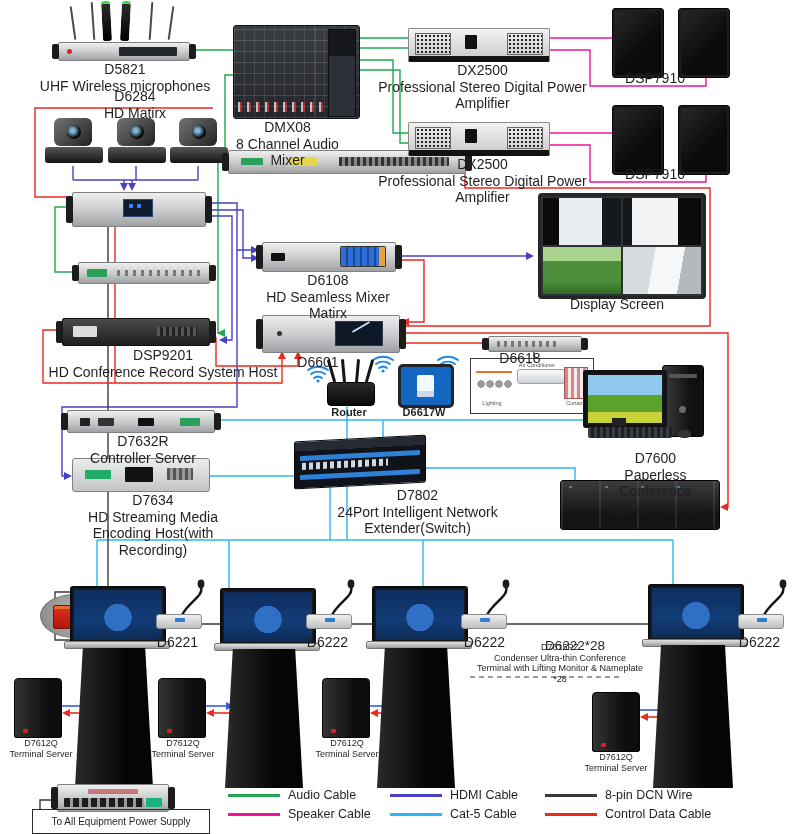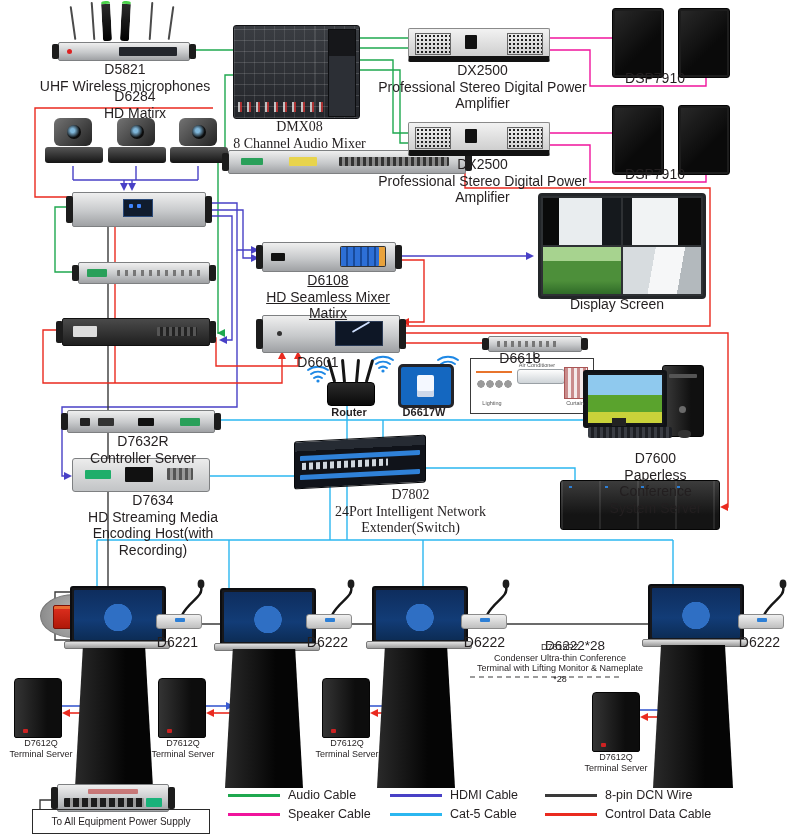--- a/index.html
+++ b/index.html
@@ -423,60 +423,64 @@
   </div>
 
   <div class="lbl" style="left:35px;top:61px;width:180px;">
     <span>D5821</span>
     <span>UHF Wireless microphones</span>
   </div>
   <div class="lbl" style="left:75px;top:88px;width:120px;">
     <span>D6284</span>
     <span>HD Matirx</span>
   </div>
-  <div class="lbl" style="left:232px;top:119px;width:135px;font-family:Liberation Serif, serif;">
+  <div class="lbl" style="left:220px;top:119px;width:135px;">
     <span>DMX08</span>
     <span>8 Channel Audio Mixer</span>
   </div>
   <div class="lbl" style="left:222px;top:171px;width:250px;">
   </div>
   <div class="lbl" style="left:370px;top:62px;width:225px;">
     <span>DX2500</span>
     <span>Professional Stereo Digital Power Amplifier</span>
   </div>
   <div class="lbl" style="left:370px;top:156px;width:225px;">
     <span>DX2500</span>
     <span>Professional Stereo Digital Power Amplifier</span>
   </div>
   <div class="lbl" style="left:600px;top:70px;width:110px;">
     <span>DSP7910</span>
   </div>
   <div class="lbl" style="left:600px;top:166px;width:110px;">
     <span>DSP7910</span>
   </div>
-  <div class="lbl" style="left:248px;top:272px;width:160px;text-decoration:underline;">
+  <div class="lbl" style="left:248px;top:272px;width:160px;">
     <span>D6108</span>
     <span>HD Seamless Mixer Matirx</span>
   </div>
+  <div class="lbl" style="left:38px;top:347px;width:250px;">
+    <span>DSP9201</span>
+    <span>HD Conference Record System Host</span>
+  </div>
   <div class="lbl" style="left:288px;top:354px;width:60px;">
     <span>D6601</span>
   </div>
   <div class="lbl" style="left:562px;top:296px;width:110px;">
     <span>Display Screen</span>
   </div>
   <div class="lbl" style="left:490px;top:350px;width:60px;">
     <span>D6618</span>
   </div>
   <div class="lbl bold" style="left:320px;top:406px;width:58px;">
     <span>Router</span>
   </div>
   <div class="lbl bold" style="left:394px;top:406px;width:60px;">
     <span>D6617W</span>
   </div>
-  <div class="lbl" style="left:318px;top:487px;width:185px;font-family:Liberation Serif, serif;">
+  <div class="lbl" style="left:325px;top:487px;width:185px;">
     <span>D7802</span>
     <span>24Port Intelligent Network</span>
     <span>Extender(Switch)</span>
   </div>
   <div class="lbl" style="left:588px;top:450px;width:135px;">
     <span>D7600</span>
     <span>Paperless Conference</span>
     <span>System Server</span>
   </div>
   <div class="lbl" style="left:88px;top:433px;width:110px;">

